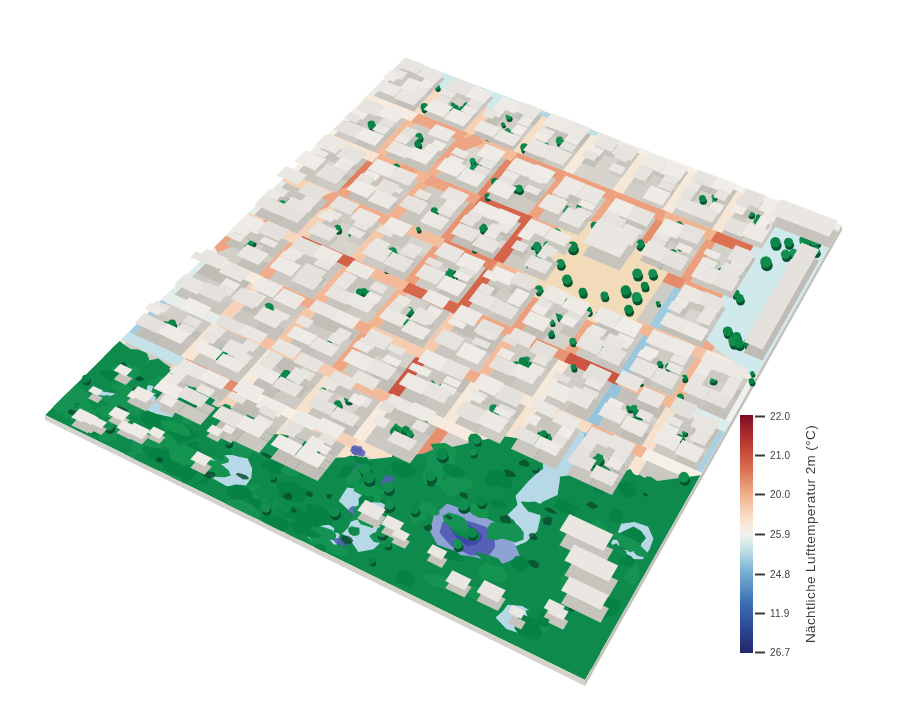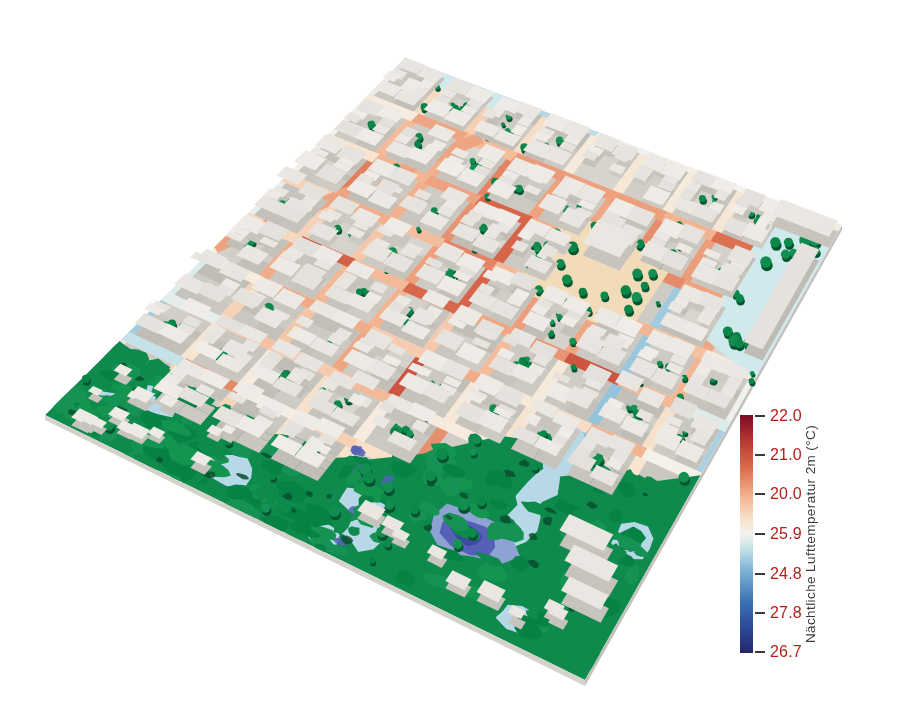--- a/index.html
+++ b/index.html
@@ -3,21 +3,21 @@
 <meta charset="utf-8">
 <style>
   html,body{margin:0;padding:0;background:#ffffff;}
   .stage{position:relative;width:900px;height:720px;background:#ffffff;overflow:hidden;
          font-family:"Liberation Sans", sans-serif;}
   #scene{position:absolute;left:0;top:0;}
   .colorbar{position:absolute;left:0;top:0;width:900px;height:720px;pointer-events:none;}
   .cb-bar{position:absolute;left:740px;top:415px;width:13px;height:238px;}
   .cb-tick{position:absolute;left:755px;transform:translateY(-50%);display:flex;align-items:center;gap:5px;}
   .cb-dash{width:10px;height:2px;background:#3a3a3a;}
-  .cb-label{font-size:16px;color:#b91c1c;letter-spacing:.2px;}
+  .cb-label{font-size:10px;color:#404040;letter-spacing:.2px;}
   .t0{top:416px}.t1{top:455px}.t2{top:494px}.t3{top:534px}.t4{top:574px}.t5{top:613px}.t6{top:652px}
   .cb-title{position:absolute;top:534px;left:810px;transform:translate(-50%,-50%) rotate(-90deg);
             white-space:nowrap;font-size:13.5px;color:#3b3b3b;letter-spacing:.4px;}
 </style>
 </head>
 <body>
 
 <div class="stage">
   <svg id="scene" width="900" height="720" viewBox="0 0 900 720">
       <defs>
@@ -2016,21 +2016,21 @@
     <div class="cb-tick t3">
         <span class="cb-dash"></span>
         <span class="cb-label">25.9</span>
       </div>
     <div class="cb-tick t4">
         <span class="cb-dash"></span>
         <span class="cb-label">24.8</span>
       </div>
     <div class="cb-tick t5">
         <span class="cb-dash"></span>
-        <span class="cb-label">27.8</span>
+        <span class="cb-label">11.9</span>
       </div>
     <div class="cb-tick t6">
         <span class="cb-dash"></span>
         <span class="cb-label">26.7</span>
       </div>
     <div class="cb-title">Nächtliche Lufttemperatur 2m (°C)</div>
   </div>
 </div>
 
 </body></html>

